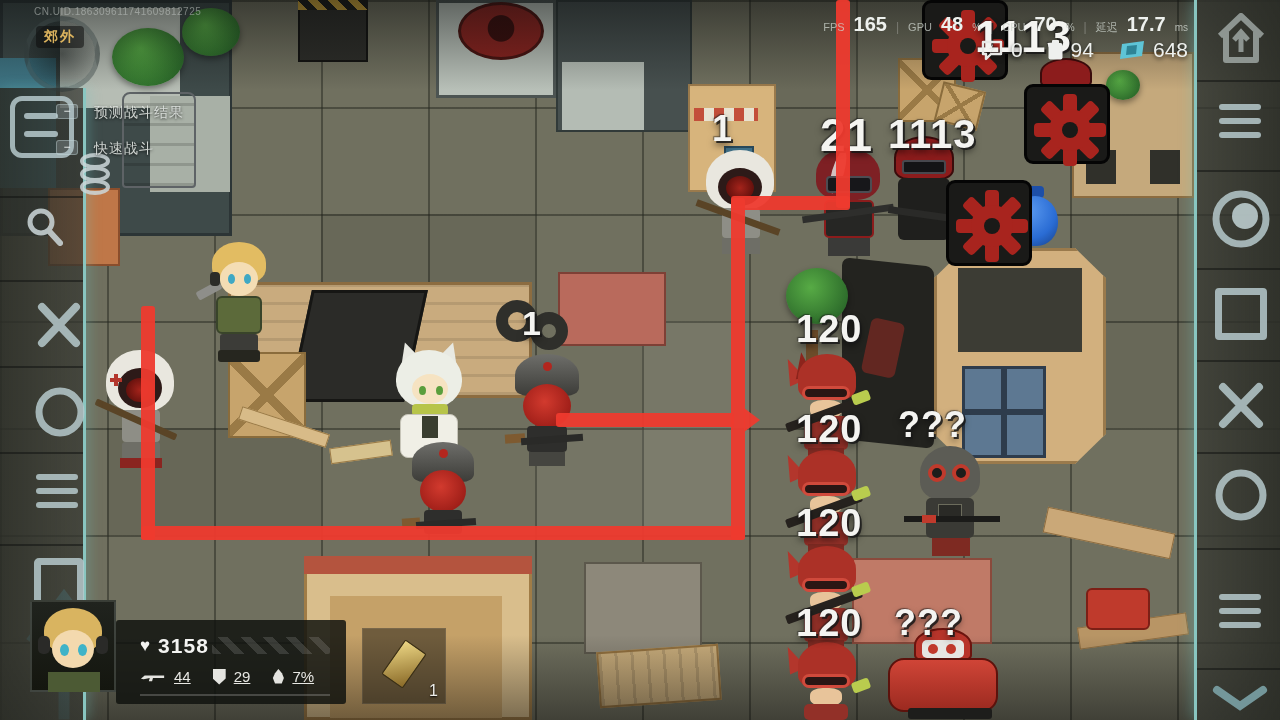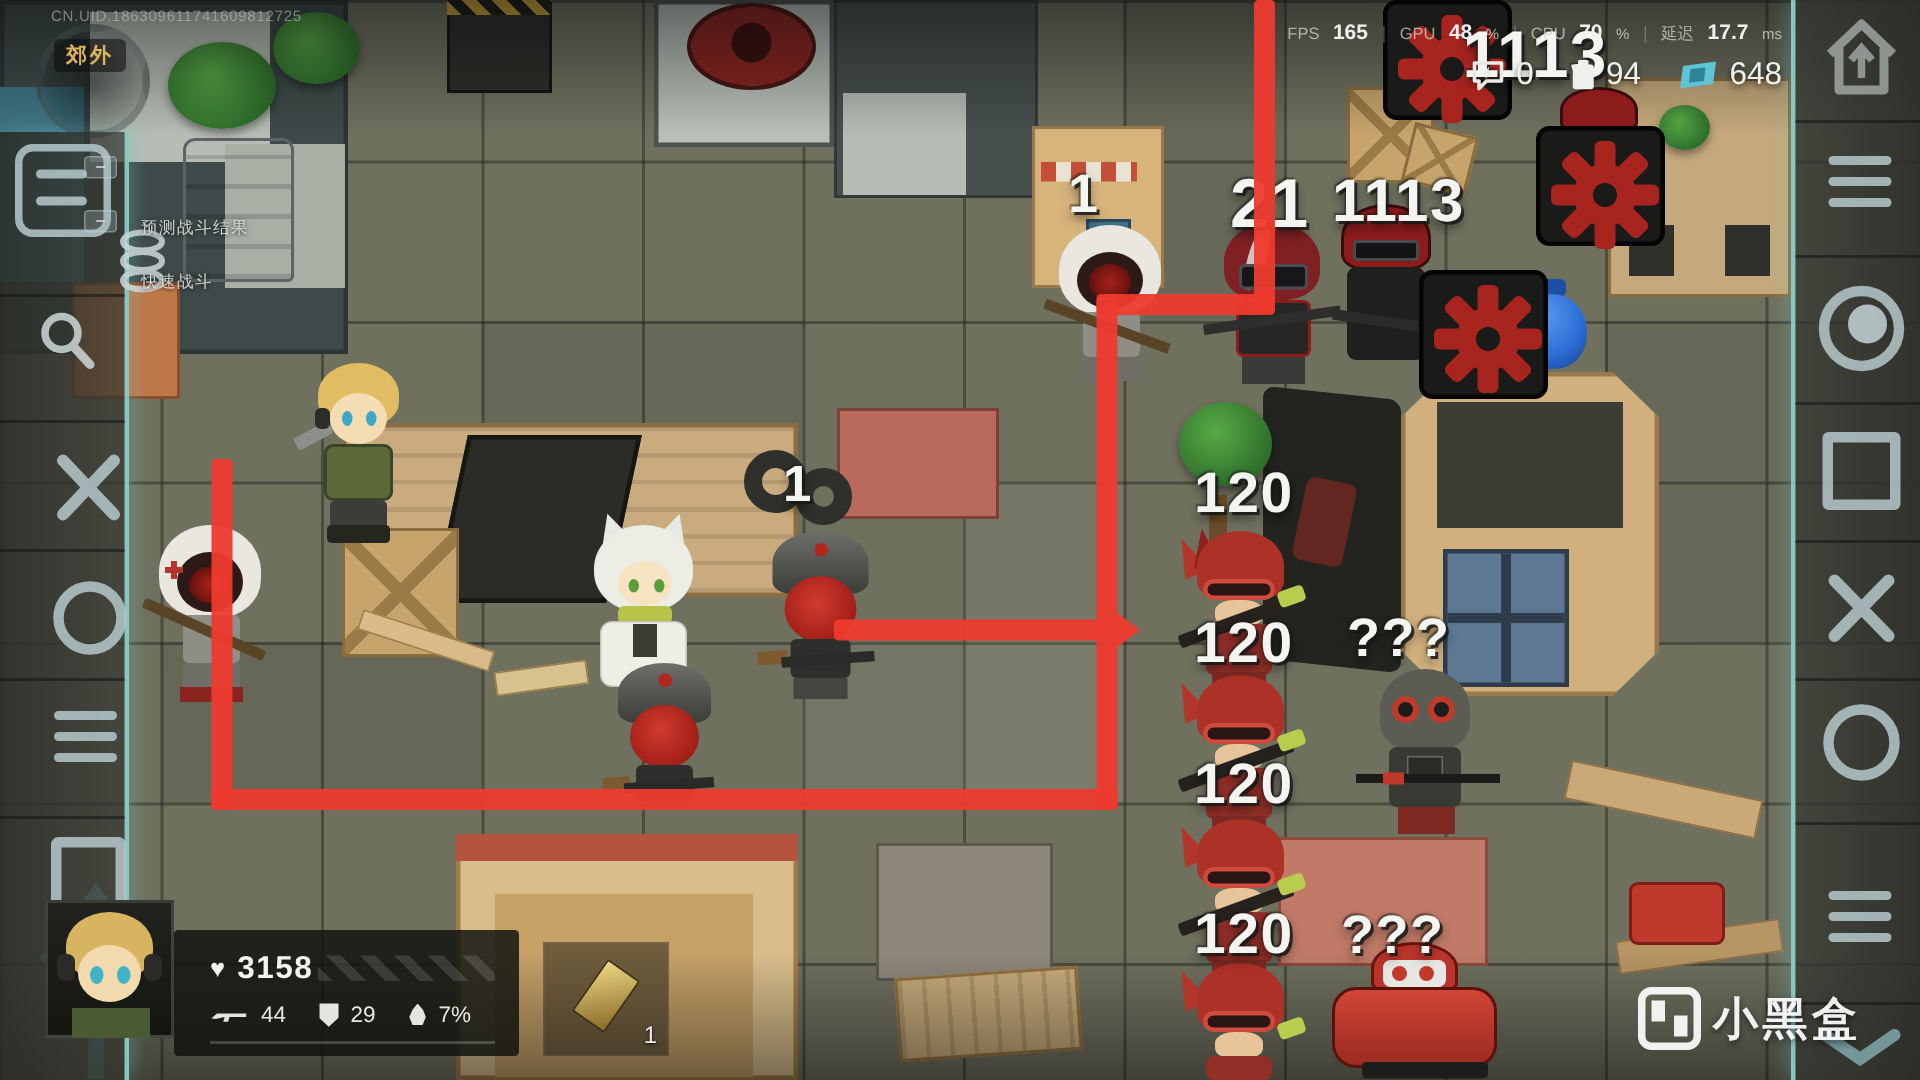--- a/index.html
+++ b/index.html
@@ -38,38 +38,38 @@
   .sic{position:absolute;color:#b6c9cc;opacity:.85;}
   .sic svg{display:block;}
   .bars b{display:block;width:42px;height:6px;background:#b6c9cc;border-radius:3px;margin:8px 0;}
   
   .hud{position:absolute;z-index:11;}
   .uid{left:34px;top:6px;font-size:10px;color:rgba(195,200,196,.55);letter-spacing:.5px;}
   .compass{left:24px;top:16px;width:76px;height:76px;border-radius:50%;background:radial-gradient(circle,rgba(12,16,16,.55),rgba(12,16,16,.2) 70%,transparent 72%);border:5px solid rgba(60,72,72,.45);}
   .areatag{left:36px;top:26px;padding:2px 8px;background:rgba(12,12,12,.55);border-radius:4px;color:#dcb35e;font-size:14px;font-weight:700;letter-spacing:2px;}
   .maptitle{left:56px;top:46px;font-size:31px;font-weight:700;color:#fff;letter-spacing:3px;text-shadow:0 2px 6px rgba(0,0,0,.85);}
   .chip{position:absolute;width:22px;height:15px;background:rgba(175,195,200,.28);border:1px solid rgba(200,220,222,.4);border-radius:3px;color:#e6ecea;font-size:12px;line-height:13px;text-align:center;z-index:11;}
-  .sidelabel{position:absolute;font-size:11px;color:rgba(228,232,229,.88);text-shadow:0 1px 3px rgba(0,0,0,.8);z-index:11;letter-spacing:1px;margin-top:40px;}
+  .sidelabel{position:absolute;font-size:14px;color:rgba(228,232,229,.88);text-shadow:0 1px 3px rgba(0,0,0,.8);z-index:11;letter-spacing:1px;}
   .perf{right:92px;top:13px;display:flex;align-items:baseline;gap:9px;color:#eef1ee;}
   .perf .lb{font-size:11px;color:rgba(206,212,206,.75);}
-  .perf .vl{font-size:14px;font-weight:700;}
+  .perf .vl{font-size:20px;font-weight:700;}
   .perf .un{font-size:10px;color:rgba(206,212,206,.8);}
   .perf .sp{color:rgba(255,255,255,.25);font-size:12px;}
   .curr{right:92px;top:38px;display:flex;align-items:center;gap:7px;color:#eef1ee;}
   .curr .vl{font-size:21px;font-weight:500;text-shadow:0 2px 4px rgba(0,0,0,.7);}
   .gap18{width:10px;}
   
   .portrait{left:30px;top:600px;width:86px;height:92px;background:linear-gradient(#20231e,#14160f);border:2px solid rgba(125,135,128,.35);}
   .portrait div{position:absolute;}
   .statpanel{left:116px;top:620px;width:230px;height:84px;background:rgba(16,18,14,.84);border-radius:3px;}
   .statpanel .row1{position:absolute;left:24px;top:14px;display:flex;align-items:center;gap:8px;color:#f3f3f1;}
   .statpanel .heart{font-size:17px;}
   .statpanel .hp{font-size:21px;font-weight:700;letter-spacing:1px;}
   .hpbar{position:absolute;left:96px;top:17px;width:118px;height:17px;background:repeating-linear-gradient(45deg,rgba(255,255,255,.13) 0 7px,transparent 7px 16px);border-radius:2px;}
-  .statpanel .row2{position:absolute;left:24px;top:48px;display:flex;align-items:center;gap:8px;color:#e7e7e3;font-size:15px;}
+  .statpanel .row2{position:absolute;left:24px;top:48px;display:flex;align-items:center;gap:8px;color:#e7e7e3;font-size:15px;text-decoration:underline;}
   .statpanel .rule{position:absolute;left:24px;top:74px;width:190px;height:2px;background:rgba(255,255,255,.2);}
   .shieldic{width:13px;height:16px;background:#e4e4e0;clip-path:polygon(0 0,100% 0,100% 62%,50% 100%,0 62%);}
   .flameic{width:12px;height:15px;background:#e4e4e0;clip-path:polygon(50% 0,80% 28%,96% 60%,78% 96%,22% 96%,4% 60%,22% 28%);}
   .slot{left:362px;top:628px;width:84px;height:76px;background:rgba(26,24,18,.5);border:1px solid rgba(255,255,255,.07);}
   .slot .itm{position:absolute;left:28px;top:14px;width:26px;height:42px;background:linear-gradient(135deg,#ecd684,#8a6a28);border:1px solid #3a2f14;transform:rotate(35deg);border-radius:2px;}
   .slot .cnt{position:absolute;right:7px;bottom:3px;color:#ecece8;font-size:16px;text-shadow:0 1px 2px #000;}
   .wm{left:1092px;top:658px;display:flex;align-items:center;gap:8px;opacity:.95;}
   .wmlogo{position:relative;width:42px;height:42px;border:5px solid #fafafa;border-radius:9px;}
   .wmlogo i{position:absolute;background:#fafafa;}
   .wmtext{font-size:30px;font-weight:700;color:#fafafa;letter-spacing:3px;text-shadow:0 2px 5px rgba(0,0,0,.6);}
@@ -508,21 +508,14 @@
       <span>7%</span>
     </div>
     <div class="rule"></div>
   </div>
 
   <div class="hud slot">
     <div class="itm"></div>
     <div class="cnt">1</div>
   </div>
 
-  <div class="hud wm">
-    <div class="wmlogo">
-      <i style="left:4px;top:4px;width:9px;height:14px"></i>
-      <i style="left:19px;top:14px;width:9px;height:14px"></i>
-    </div>
-    <div class="wmtext">小黑盒</div>
-  </div>
 
 </div>
 
 </body></html>

